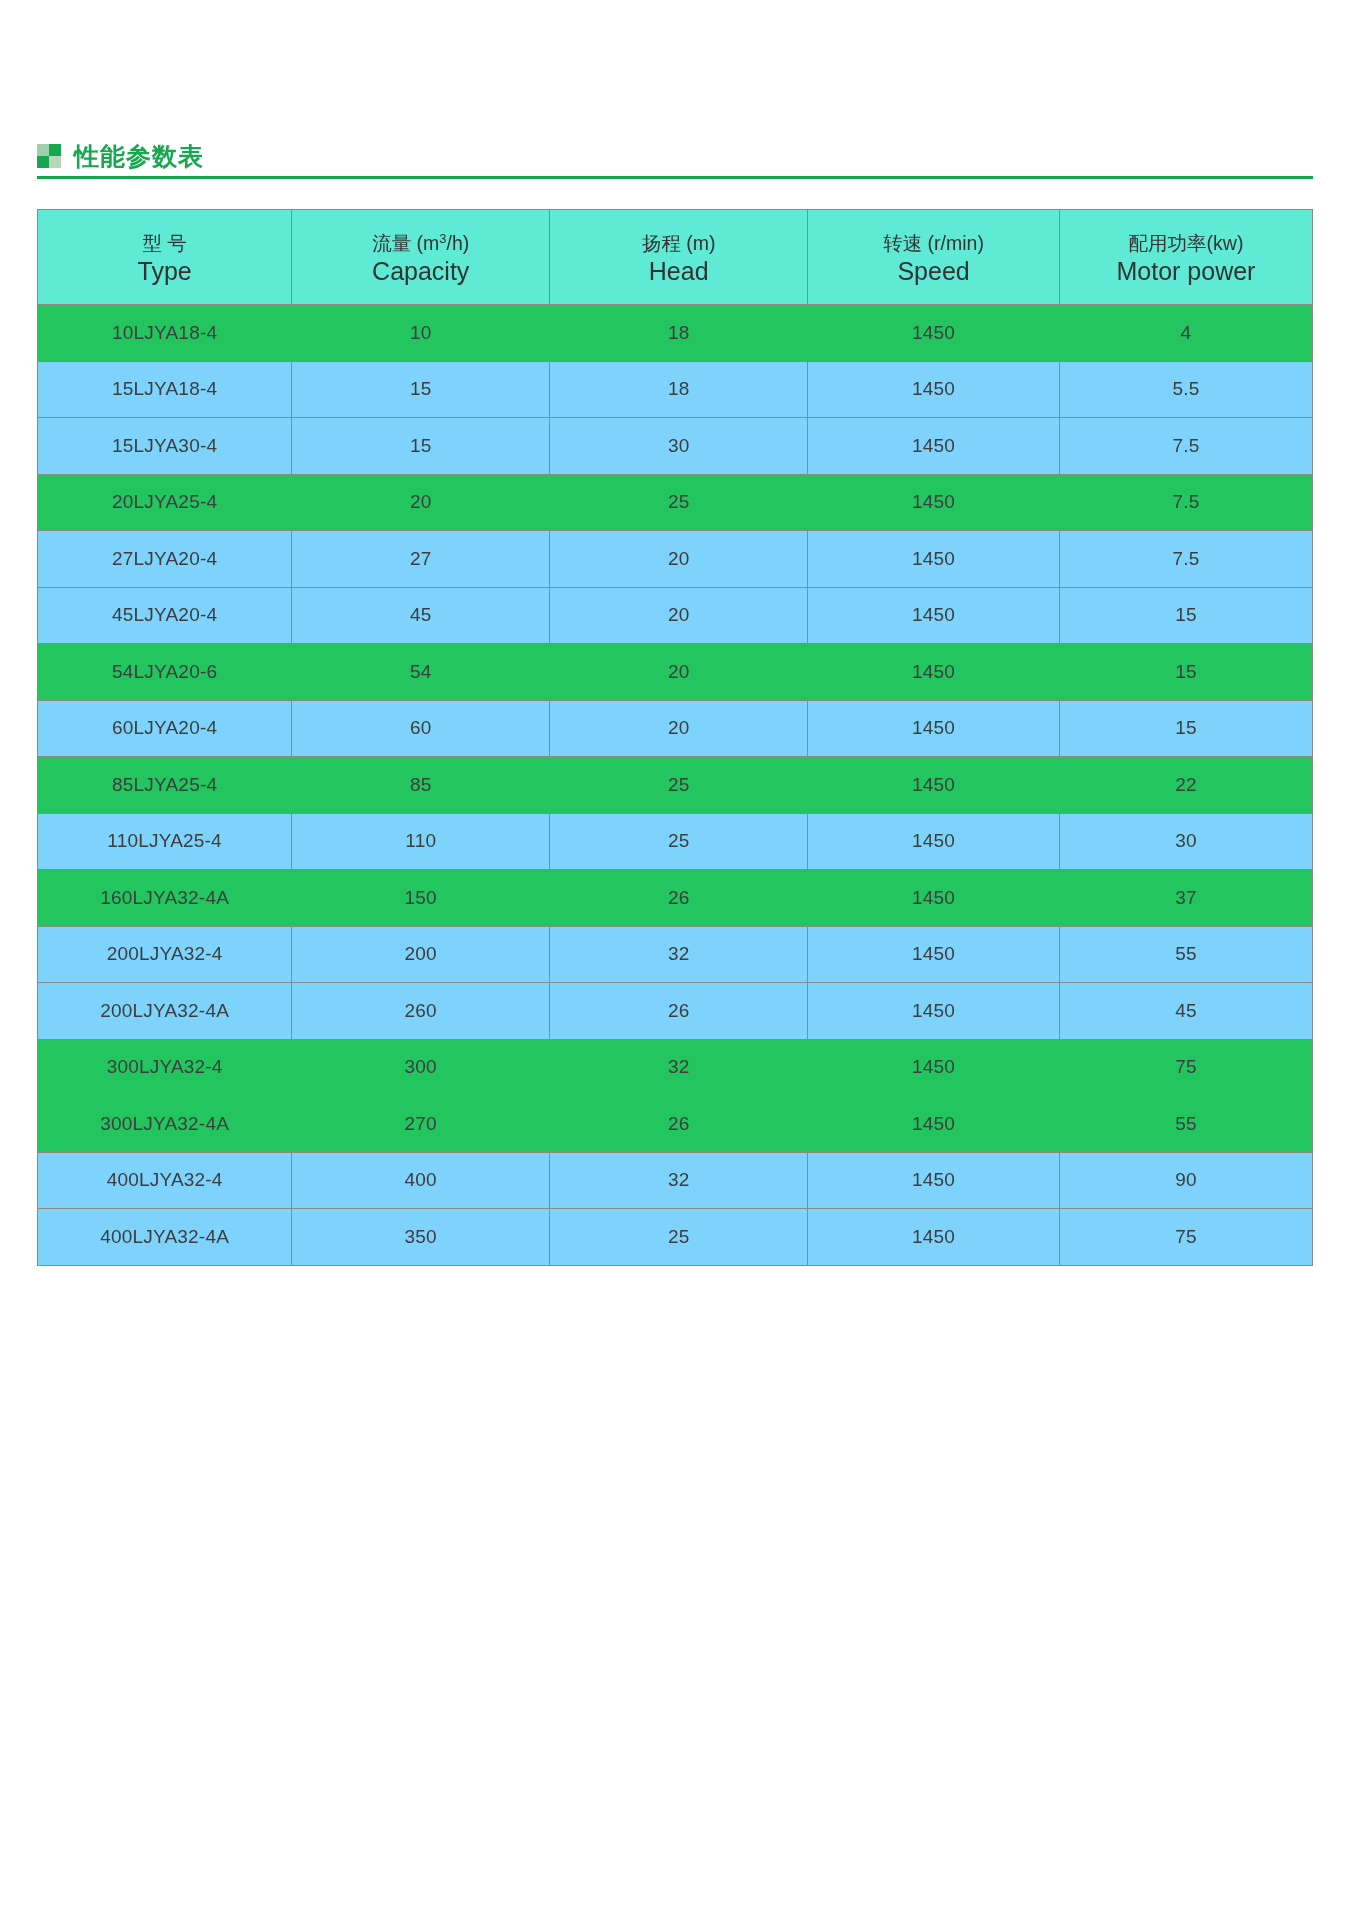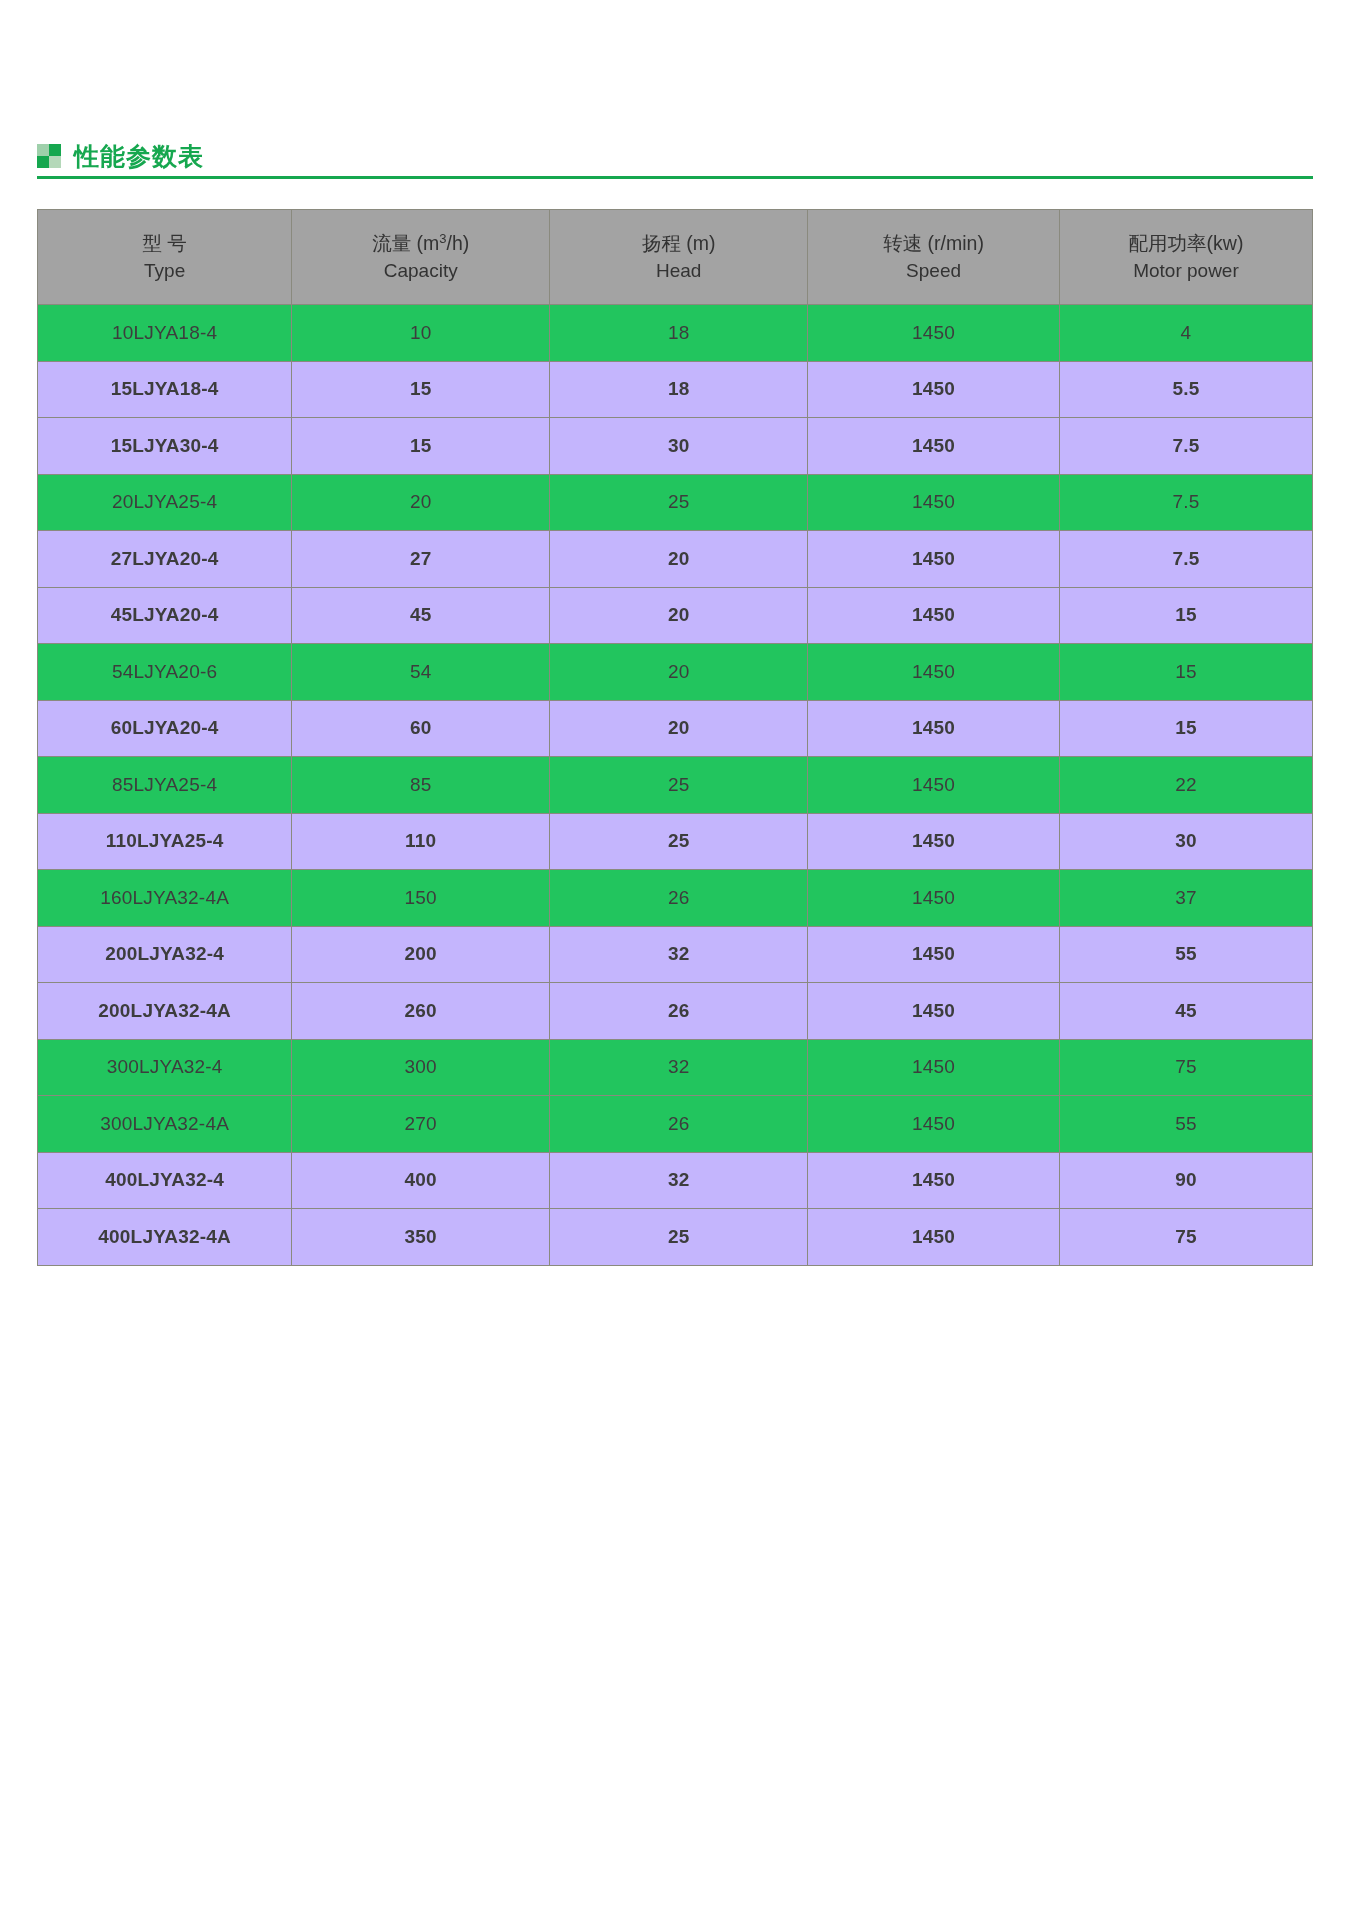--- a/index.html
+++ b/index.html
@@ -90,36 +90,36 @@
 
   table.spec th, table.spec td {
     border: 1px solid #8a8a7e;
     text-align: center;
     vertical-align: middle;
     font-size: 19px;
     color: #3d3d3d;
     padding: 0;
   }
   table.spec thead th {
-    background: #a3a3a3;
+    background: #5eead4;
     height: 94px;
     font-weight: normal;
     line-height: 28px;
   }
   .th-cn { font-size: 19.5px; color: #333; display: block; }
-  .th-en { font-size: 19px; color: #333; display: block; }
+  .th-en { font-size: 25px; color: #333; display: block; }
   .th-cn sup { font-size: 13px; vertical-align: super; line-height: 0; }
 
   table.spec tbody td {
     height: 55.5px;
     font-size: 19px;
     letter-spacing: 0.2px;
   }
   tr.band-white td { background: #22c55e; }
-  tr.band-green td { background: #c4b5fd; font-weight: bold; }
+  tr.band-green td { background: #7dd3fc; }
   td.col-type { text-align: center; }
 </style>
 </head>
 <body>
 
 <div class="page">
 
   <div class="section-head">
     <div class="head-row">
       <span class="head-icon">

